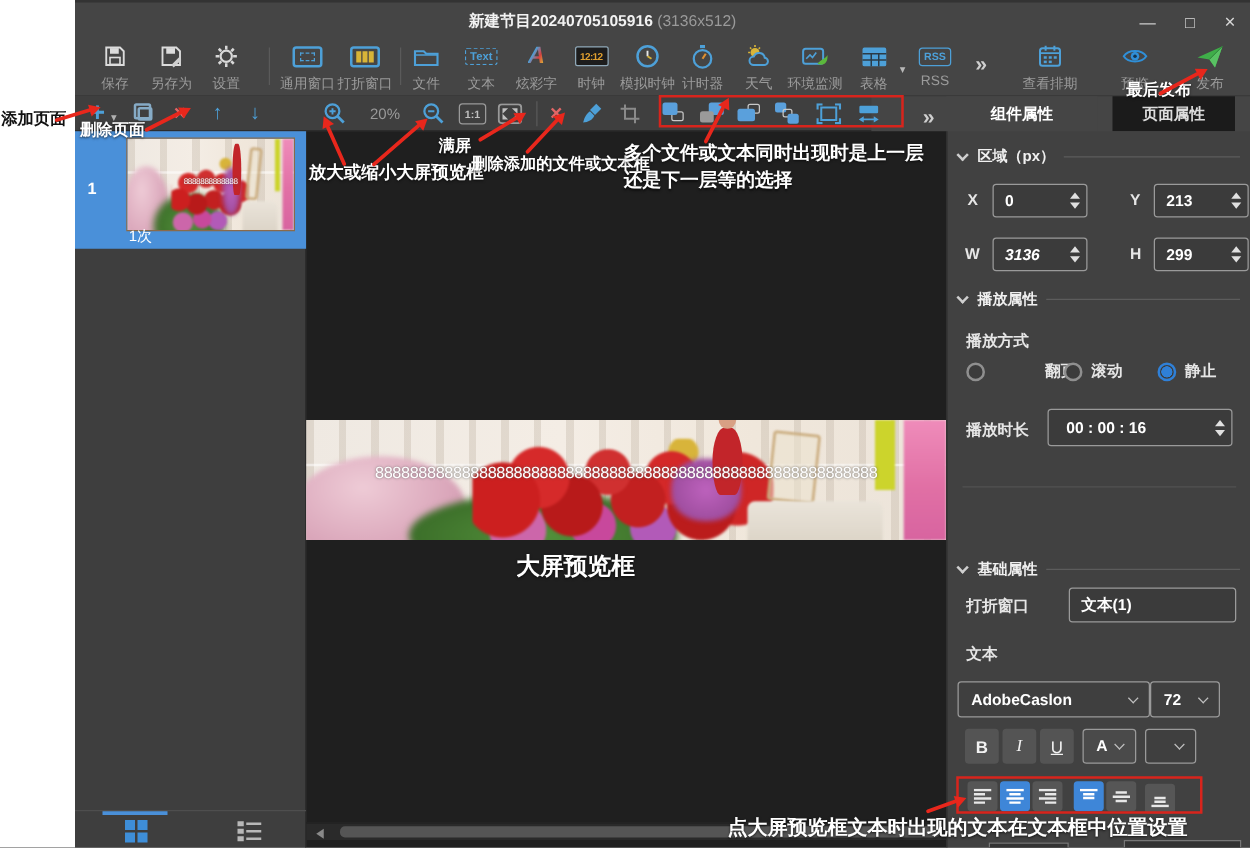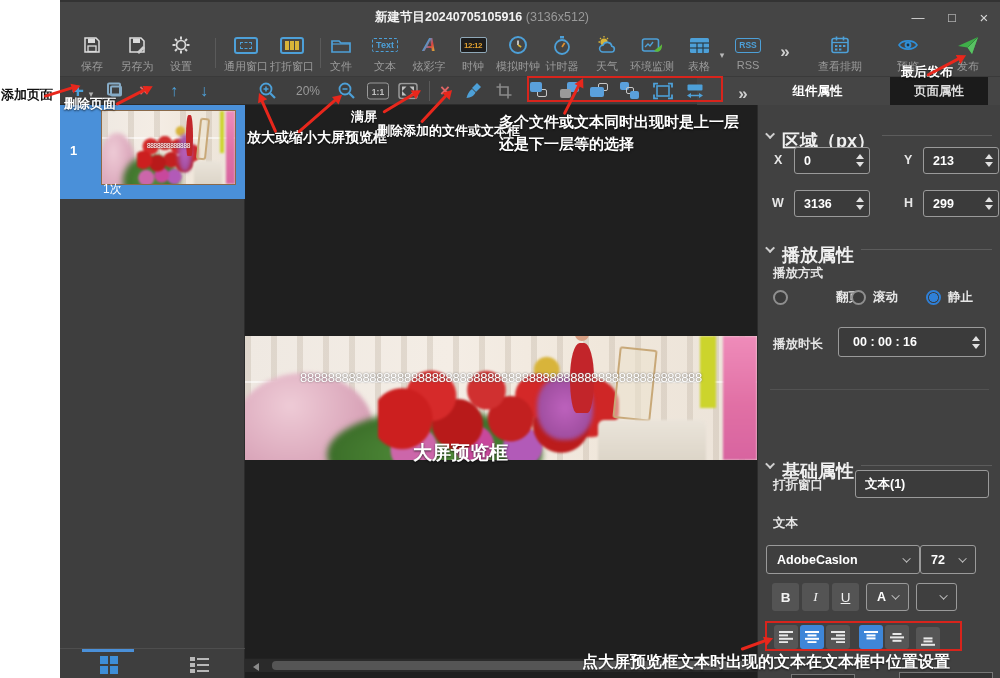--- a/index.html
+++ b/index.html
@@ -115,21 +115,21 @@
   .scrollbar{position:absolute;left:185px;top:656px;width:512px;height:14px;background:#2a2a2a;border-top:1px solid #222;}
   .sb-arrow{position:absolute;left:8px;top:4px;width:0;height:0;border-top:4px solid transparent;border-bottom:4px solid transparent;border-right:6px solid #8a8a8a;}
   .sb-thumb{position:absolute;left:27px;top:2px;width:480px;height:9px;background:#555;border-radius:4px;}
 
   
   .tab{position:absolute;top:75px;height:28px;display:flex;align-items:center;justify-content:center;font-size:12.5px;font-weight:bold;}
   .tab.active{background:var(--panel);color:#fff;}
   .tab.inactive{background:#1b1b1b;color:#dcdcdc;}
   .rpanel{position:absolute;left:697px;top:103px;width:243px;height:575px;background:var(--panel2);border-left:1px solid var(--line);}
   .sechdr{position:absolute;left:10px;right:8px;display:flex;align-items:center;gap:7px;}
-  .sechdr .tt{color:#f0f0f0;font-size:18px;font-weight:bold;white-space:nowrap;margin-top:12px;}
+  .sechdr .tt{color:#f0f0f0;font-size:12px;font-weight:bold;white-space:nowrap;}
   .sechdr .ln{flex:1;height:1px;background:#5c5c5c;}
   .chev{display:inline-block;width:7px;height:7px;border-left:2px solid #cfcfcf;border-bottom:2px solid #cfcfcf;transform:rotate(-45deg) translateY(-2px);}
   .chev-sm{display:inline-block;width:6px;height:6px;border-left:1.7px solid #c0c0c0;border-bottom:1.7px solid #c0c0c0;transform:rotate(-45deg) translateY(-2px);}
   .plabel{position:absolute;color:#e6e6e6;font-size:12.5px;font-weight:bold;white-space:nowrap;}
   .numbox{position:absolute;width:76px;height:27px;background:#3b3b3b;border:1px solid #9a9a9a;border-radius:3px;color:#fff;font-size:12.5px;font-weight:bold;display:flex;align-items:center;padding-left:9px;}
   .spin{margin-left:auto;display:flex;flex-direction:column;gap:3px;padding-right:5px;}
   .tri-u{width:0;height:0;border-left:4px solid transparent;border-right:4px solid transparent;border-bottom:5px solid #e0e0e0;}
   .tri-d{width:0;height:0;border-left:4px solid transparent;border-right:4px solid transparent;border-top:5px solid #e0e0e0;}
   .radio-item{position:absolute;display:flex;align-items:center;gap:7px;color:#e6e6e6;font-size:12.5px;font-weight:bold;}
   .radio{width:15px;height:15px;border-radius:50%;border:2px solid #8f8f8f;background:#3b3b3b;}
@@ -510,21 +510,21 @@
     </div>
   </div>
 
   <div class="preview">
     <div class="hint" style="left:2px;top:24px;font-size:14px;">放大或缩小大屏预览框</div>
     <div class="hint" style="left:106px;top:3px;font-size:13px;">满屏</div>
     <div class="hint" style="left:132px;top:17px;font-size:13px;">删除添加的文件或文本框</div>
     <div class="hint" style="left:254px;top:8px;font-size:15px;">多个文件或文本同时出现时是上一层</div>
     <div class="hint" style="left:254px;top:30px;font-size:15px;">还是下一层等的选择</div>
 
-    <div class="abs" style="left:0;top:231px;width:512px;height:124px;">
+    <div class="abs" style="left:0;top:231px;width:512px;height:96px;">
       <div class="photo big">
         <div class="ph ph-rail"></div>
           <div class="ph ph-chaise"></div>
           <div class="ph ph-green"></div>
         <div class="ph ph-roses"></div>
           <div class="ph ph-purple"></div>
           <div class="ph ph-woman"></div>
         <div class="ph ph-mirror"></div>
           <div class="ph ph-table"></div>
           <div class="ph ph-curt-y"></div>
@@ -557,21 +557,21 @@
     </div>
     <div class="plabel" style="left:146px;top:48px;">Y</div>
     <div class="numbox" style="left:165px;top:42px;">
       <span>213</span>
       <span class="spin">
           <i class="tri-u"></i>
           <i class="tri-d"></i>
         </span>
     </div>
     <div class="plabel" style="left:14px;top:91px;">W</div>
-    <div class="numbox" style="left:36px;top:85px;">
+    <div class="numbox" style="left:36px;top:85px;font-style:italic;">
       <span>3136</span>
       <span class="spin">
           <i class="tri-u"></i>
           <i class="tri-d"></i>
         </span>
     </div>
     <div class="plabel" style="left:146px;top:91px;">H</div>
     <div class="numbox" style="left:165px;top:85px;">
       <span>299</span>
       <span class="spin">

